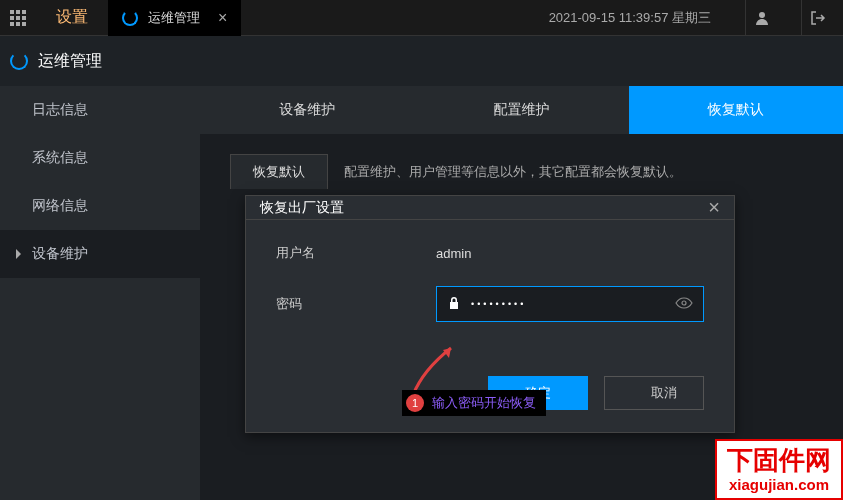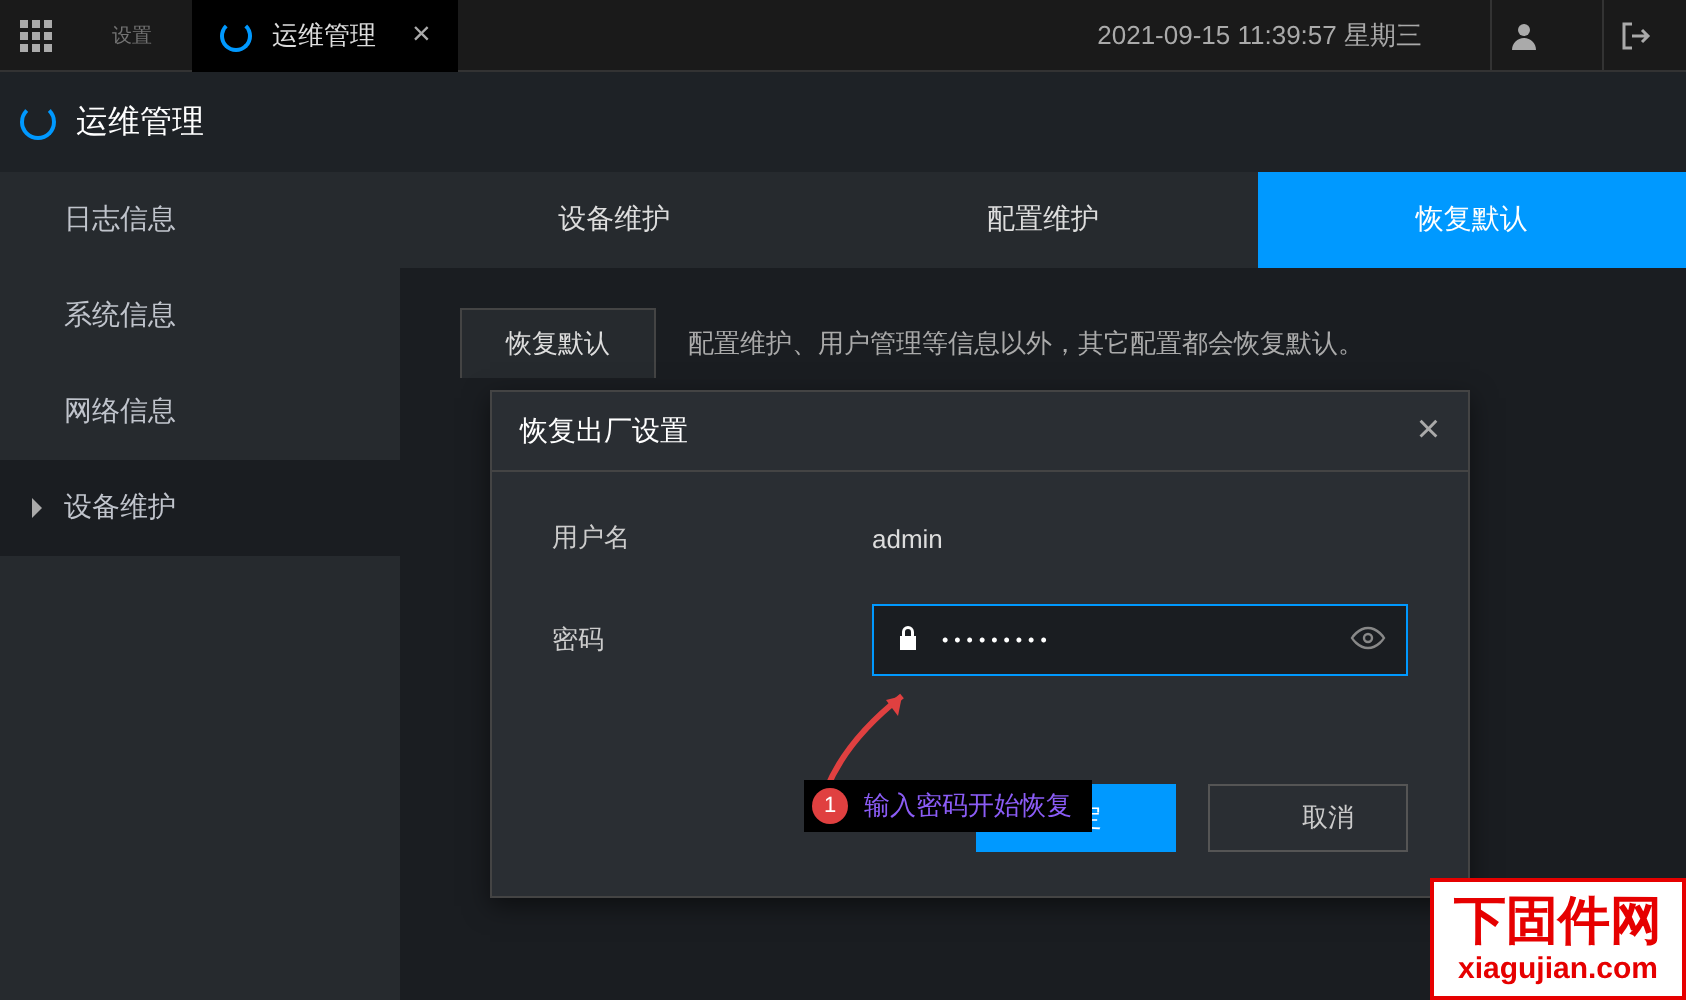--- a/index.html
+++ b/index.html
@@ -3,21 +3,21 @@
   <meta charset="utf-8">
   <style>
     * { margin: 0; padding: 0; box-sizing: border-box; }
     body { font-family: "Microsoft YaHei", Arial, sans-serif; background: #1a1d21; color: #c0c4cc; width: 843px; height: 500px; overflow: hidden; position: relative; }
     
     .topbar { height: 36px; background: #1a1a1a; display: flex; align-items: center; border-bottom: 1px solid #333; }
     .topbar-left { display: flex; align-items: center; }
     .apps-icon { width: 36px; height: 36px; display: flex; align-items: center; justify-content: center; cursor: pointer; }
     .apps-grid { display: grid; grid-template-columns: repeat(3,4px); grid-template-rows: repeat(3,4px); gap: 2px; }
     .apps-grid span { background: #aaa; width: 4px; height: 4px; }
-    .settings-label { padding: 0 20px; color: #737373; font-size: 10px; }
+    .settings-label { padding: 0 20px; color: #fdba74; font-size: 16px; }
     .tab-active { height: 36px; display: flex; align-items: center; padding: 0 14px; background: #000; gap: 10px; }
     .spinner-icon { width: 16px; height: 16px; border: 2px solid #0099ff; border-top-color: transparent; border-radius: 50%; }
     .tab-label { color: #ddd; font-size: 13px; }
     .tab-close { color: #aaa; font-size: 16px; cursor: pointer; margin-left: 8px; }
     .topbar-right { margin-left: auto; display: flex; align-items: center; gap: 24px; padding-right: 10px; }
     .datetime { color: #aaa; font-size: 13px; padding: 0 10px; }
     .topbar-icon { width: 32px; height: 36px; display: flex; align-items: center; justify-content: center; cursor: pointer; color: #aaa; border-left: 1px solid #333; }
     
     .header-row { height: 50px; display: flex; align-items: center; padding-left: 10px; background: #1e2226; }
     .header-spinner { width: 18px; height: 18px; border: 2px solid #0099ff; border-top-color: transparent; border-radius: 50%; margin-right: 10px; }
@@ -32,21 +32,21 @@
     .main { flex: 1; background: #1a1d21; position: relative; }
     .top-tabs { display: flex; height: 48px; }
     .top-tab { flex: 1; display: flex; align-items: center; justify-content: center; color: #ddd; font-size: 14px; cursor: pointer; background: #262a2e; }
     .top-tab.on { background: #0099ff; color: #fff; }
     
     .inner-tabs { display: flex; align-items: center; padding: 20px 0 0 30px; font-size: 13px; }
     .inner-tab { padding: 8px 22px; border: 1px solid #444; border-bottom: none; color: #ddd; background: #262a2e; cursor: pointer; }
     .inner-note { margin-left: 16px; color: #aaa; font-size: 13px; }
     
     .dialog { position: absolute; left: 245px; top: 195px; width: 490px; background: #2a2e33; border: 1px solid #444; box-shadow: 0 4px 12px rgba(0,0,0,0.5); }
-    .dlg-head { height: 40px; display: flex; align-items: center; padding: 0 14px; border-bottom: 1px solid #444; }
+    .dlg-head { height: 24px; display: flex; align-items: center; padding: 0 14px; border-bottom: 1px solid #444; }
     .dlg-title { color: #fff; font-size: 14px; flex: 1; }
     .dlg-close { color: #aaa; font-size: 20px; cursor: pointer; }
     .dlg-body { padding: 24px 30px 20px; }
     .row { display: flex; align-items: center; margin-bottom: 24px; font-size: 13px; }
     .row-lbl { width: 160px; color: #ccc; }
     .row-val { color: #ddd; }
     .pwd-box { flex: 1; display: flex; align-items: center; height: 36px; border: 1px solid #0099ff; background: #1a1d21; padding: 0 10px; position: relative; }
     .lock-ic { color: #fff; margin-right: 10px; }
     .pwd-dots { color: #fff; letter-spacing: 3px; font-size: 9px; flex: 1; }
     .eye-ic { color: #888; cursor: pointer; }

